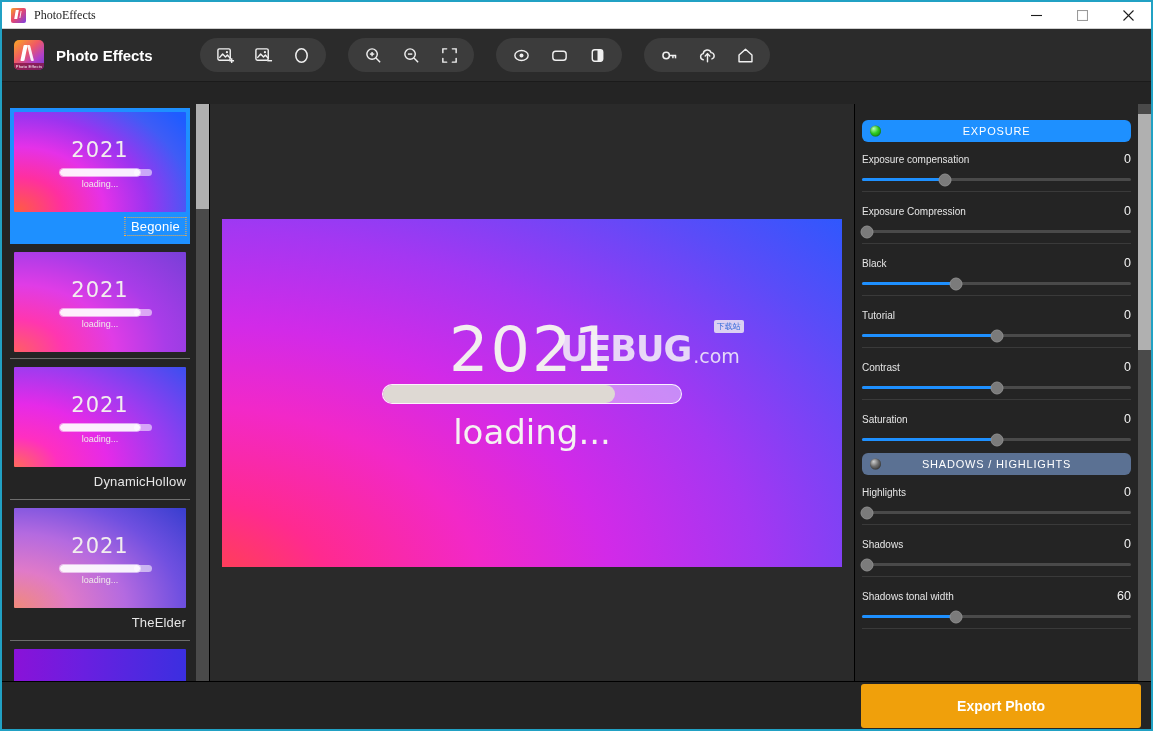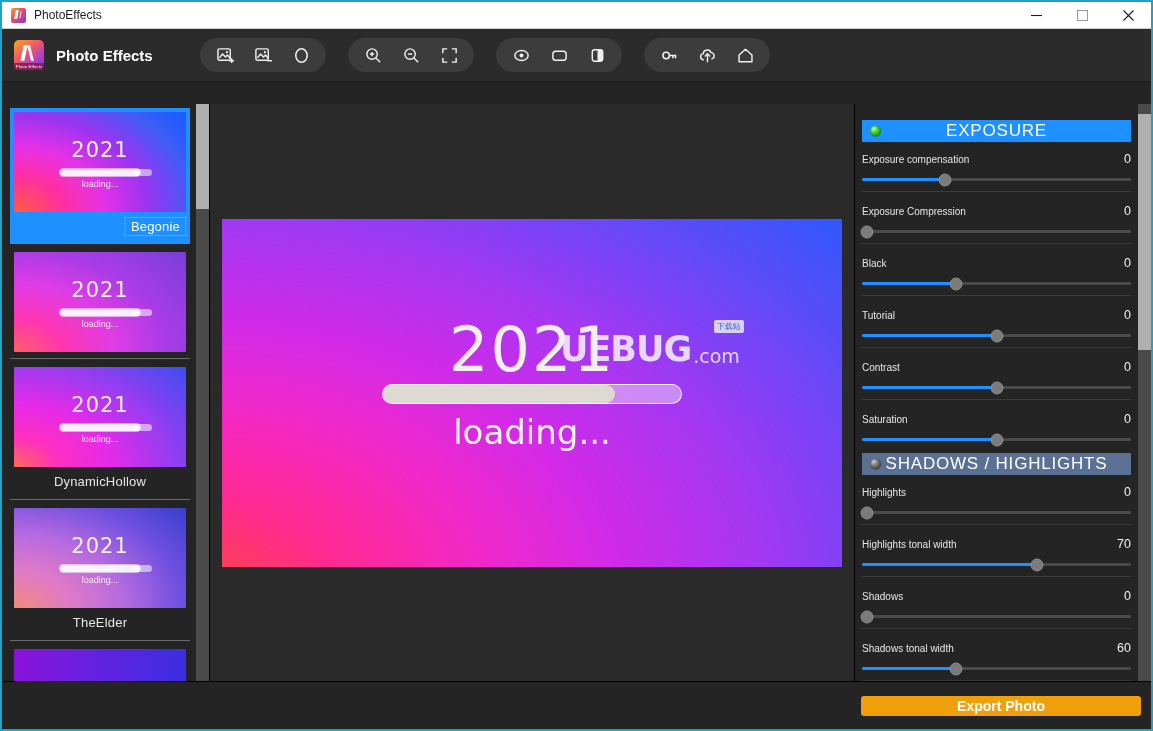--- a/index.html
+++ b/index.html
@@ -15,20 +15,21 @@
     background: #242424;
     border: 2px solid #21a1c4;
     overflow: hidden;
   }
 
   
   .titlebar {
     height: 27px; background: #ffffff;
     display: flex; align-items: center;
     border-bottom: 1px solid #cfcfcf;
+    font-family: Liberation Serif, serif;
   }
   .titlebar-left { display: flex; align-items: center; padding-left: 9px; gap: 8px; }
   .app-mini-logo {
     width: 15px; height: 15px; border-radius: 2px;
     background: linear-gradient(135deg,#f7a42a 0%,#e8476b 45%,#7b3fe4 100%);
     position: relative; overflow: hidden;
   }
   .app-mini-logo::after {
     content: ""; position: absolute; left: 4px; top: 2px;
     width: 3px; height: 9px; background: #fff;
@@ -146,21 +147,21 @@
   .thumb-bar::after {
     content: ""; position: absolute; right: -12px; top: 0;
     width: 18px; height: 7px; border-radius: 4px;
     background: rgba(255,255,255,.55);
   }
   .thumb-loading {
     position: absolute; left: 0; right: 0; top: 67px;
     text-align: center; font-size: 9px; color: #f0eaea;
   }
   .preset-label {
-    text-align: center; font-size: 13px; color: #e6e6e6;
+    text-align: right; font-size: 13px; color: #e6e6e6;
     padding: 7px 0 4px; letter-spacing: .2px;
   }
   .preset.selected .preset-label {
     color: #ffffff;
     display: inline-block; position: relative; left: 50%;
     transform: translateX(-50%);
     border: 1px dotted #ffb040; padding: 1px 5px; margin: 5px 0 2px;
   }
   .scrollbar-v {
     position: absolute; top: 0; right: 0; width: 13px; height: 100%;
@@ -223,23 +224,23 @@
     font-size: 8px; padding: 1px 3px; border-radius: 2px;
     font-family: "DejaVu Sans", sans-serif; white-space: nowrap;
   }
 
   
   .rpanel {
     width: 296px; background: #242424; position: relative; overflow: hidden;
   }
   .rp-scroll { position: absolute; inset: 0 13px 0 0; padding: 8px 7px 0 7px; }
   .sect-header {
-    height: 22px; border-radius: 0; display: flex; align-items: center;
+    height: 22px; border-radius: 6px; display: flex; align-items: center;
     justify-content: center; position: relative; margin: 8px 0 10px;
-    font-size: 17px; color: #fff; letter-spacing: .8px;
+    font-size: 11px; color: #fff; letter-spacing: .8px;
   }
   .sect-header.on { background: #1e90ff; }
   .sect-header.off { background: #5b7193; }
   .sect-led {
     position: absolute; left: 8px; top: 50%; transform: translateY(-50%);
     width: 11px; height: 11px; border-radius: 50%;
     background: radial-gradient(circle at 33% 28%, #b7ffb0 0%, #2fcc25 45%, #0d7a07 100%);
     box-shadow: inset 0 0 2px rgba(0,0,0,.5);
   }
   .sect-header.off .sect-led {
@@ -266,21 +267,21 @@
   .slider-sep { height: 1px; background: #3a3a3a; margin-top: 10px; }
 
   
   .footer {
     position: absolute; left: 0; bottom: 0; width: 1149px; height: 48px;
     background: #242424; border-top: 1px solid #000;
     display: flex; align-items: center; justify-content: flex-end;
     padding-right: 10px;
   }
   .export-btn {
-    width: 280px; height: 20px; border-radius: 3px;
+    width: 280px; height: 44px; border-radius: 3px;
     background: #f0a00b; color: #ffffff;
     font-size: 14px; font-weight: bold;
     display: flex; align-items: center; justify-content: center;
   }
 </style>
 </head>
 <body>
 
 <div id="app">
 
@@ -568,31 +569,20 @@
             <span class="slider-label">Highlights</span>
             <span class="slider-value">0</span>
           </div>
           <div class="slider-track">
             <div class="slider-fill" style="width:0%"></div>
               <div class="slider-knob" style="left:2%"></div>
           </div>
           <div class="slider-sep"></div>
         </div>
 
-        <div class="slider-row">
-          <div class="slider-top">
-            <span class="slider-label">Highlights tonal width</span>
-            <span class="slider-value">70</span>
-          </div>
-          <div class="slider-track">
-            <div class="slider-fill" style="width:65%"></div>
-              <div class="slider-knob" style="left:65%"></div>
-          </div>
-          <div class="slider-sep"></div>
-        </div>
 
         <div class="slider-row">
           <div class="slider-top">
             <span class="slider-label">Shadows</span>
             <span class="slider-value">0</span>
           </div>
           <div class="slider-track">
             <div class="slider-fill" style="width:0%"></div>
               <div class="slider-knob" style="left:2%"></div>
           </div>

